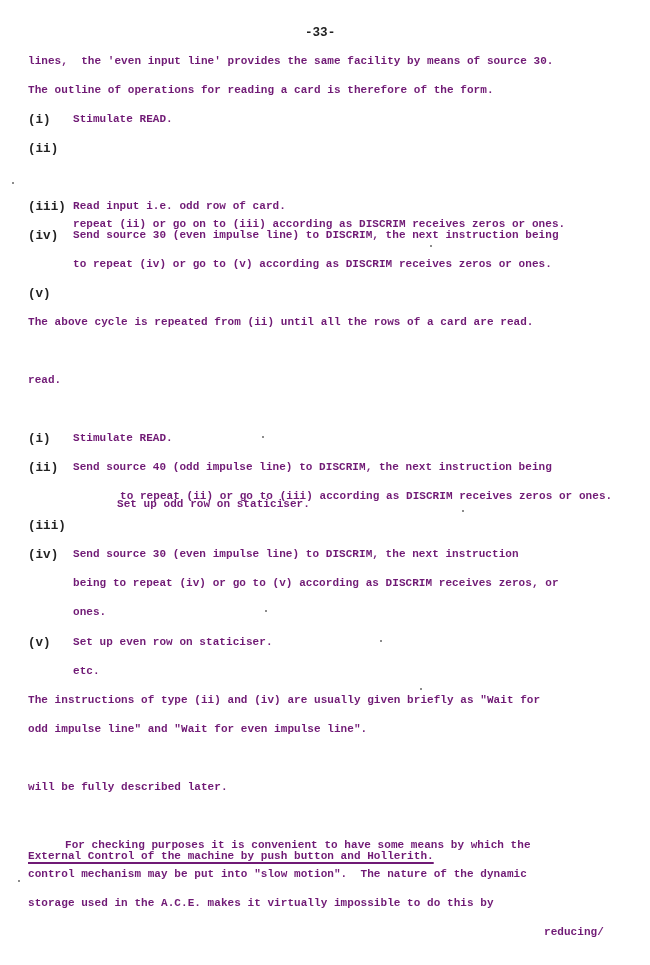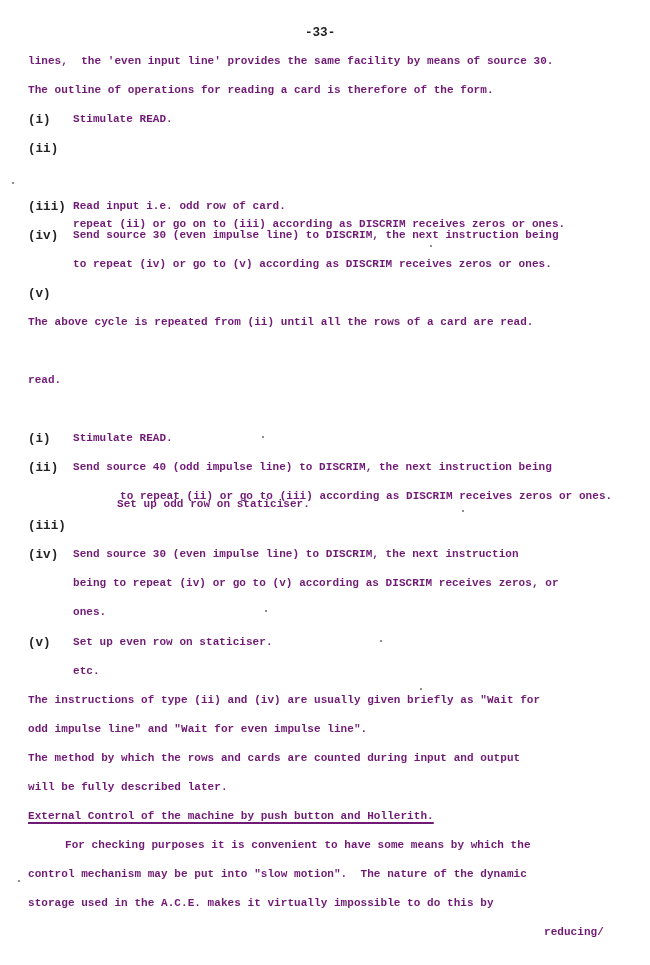--- a/index.html
+++ b/index.html
@@ -40,20 +40,21 @@
       position: absolute;
       font-size: 12.6px;
       font-weight: bold;
       color: #222;
       white-space: pre;
     }
     .heading {
       text-decoration: underline;
       text-decoration-thickness: 1.5px;
       text-underline-offset: 3px;
+      margin-top: 40px;
     }
     .speck {
       position: absolute;
       width: 1.5px; height: 1.5px;
       background: #777;
       border-radius: 50%;
     }
   </style>
 </head>
 <body>
@@ -99,21 +100,20 @@
   <div class="line" style="top:577px;left:73px;">being to repeat (iv) or go to (v) according as DISCRIM receives zeros, or</div>
   <div class="line" style="top:606px;left:73px;">ones.</div>
 
   <div class="num" style="top:636px;left:28px;">(v)</div>
   <div class="line" style="top:636px;left:73px;">Set up even row on staticiser.</div>
   <div class="line" style="top:665px;left:73px;">etc.</div>
 
   <div class="line" style="top:694px;left:28px;">The instructions of type (ii) and (iv) are usually given briefly as "Wait for</div>
   <div class="line" style="top:723px;left:28px;">odd impulse line" and "Wait for even impulse line".</div>
 
-  <div class="line" style="top:752px;left:28px;">The method by which the rows and cards are counted during input and output</div>
   <div class="line" style="top:781px;left:28px;text-align:right;">will be fully described later.</div>
 
   <div class="line heading" style="top:810px;left:28px;">External Control of the machine by push button and Hollerith.</div>
 
   <div class="line" style="top:839px;left:65px;">For checking purposes it is convenient to have some means by which the</div>
   <div class="line" style="top:868px;left:28px;">control mechanism may be put into "slow motion".  The nature of the dynamic</div>
   <div class="line" style="top:897px;left:28px;">storage used in the A.C.E. makes it virtually impossible to do this by</div>
 
   <div class="line" style="top:926px;left:544px;">reducing/</div>
 

